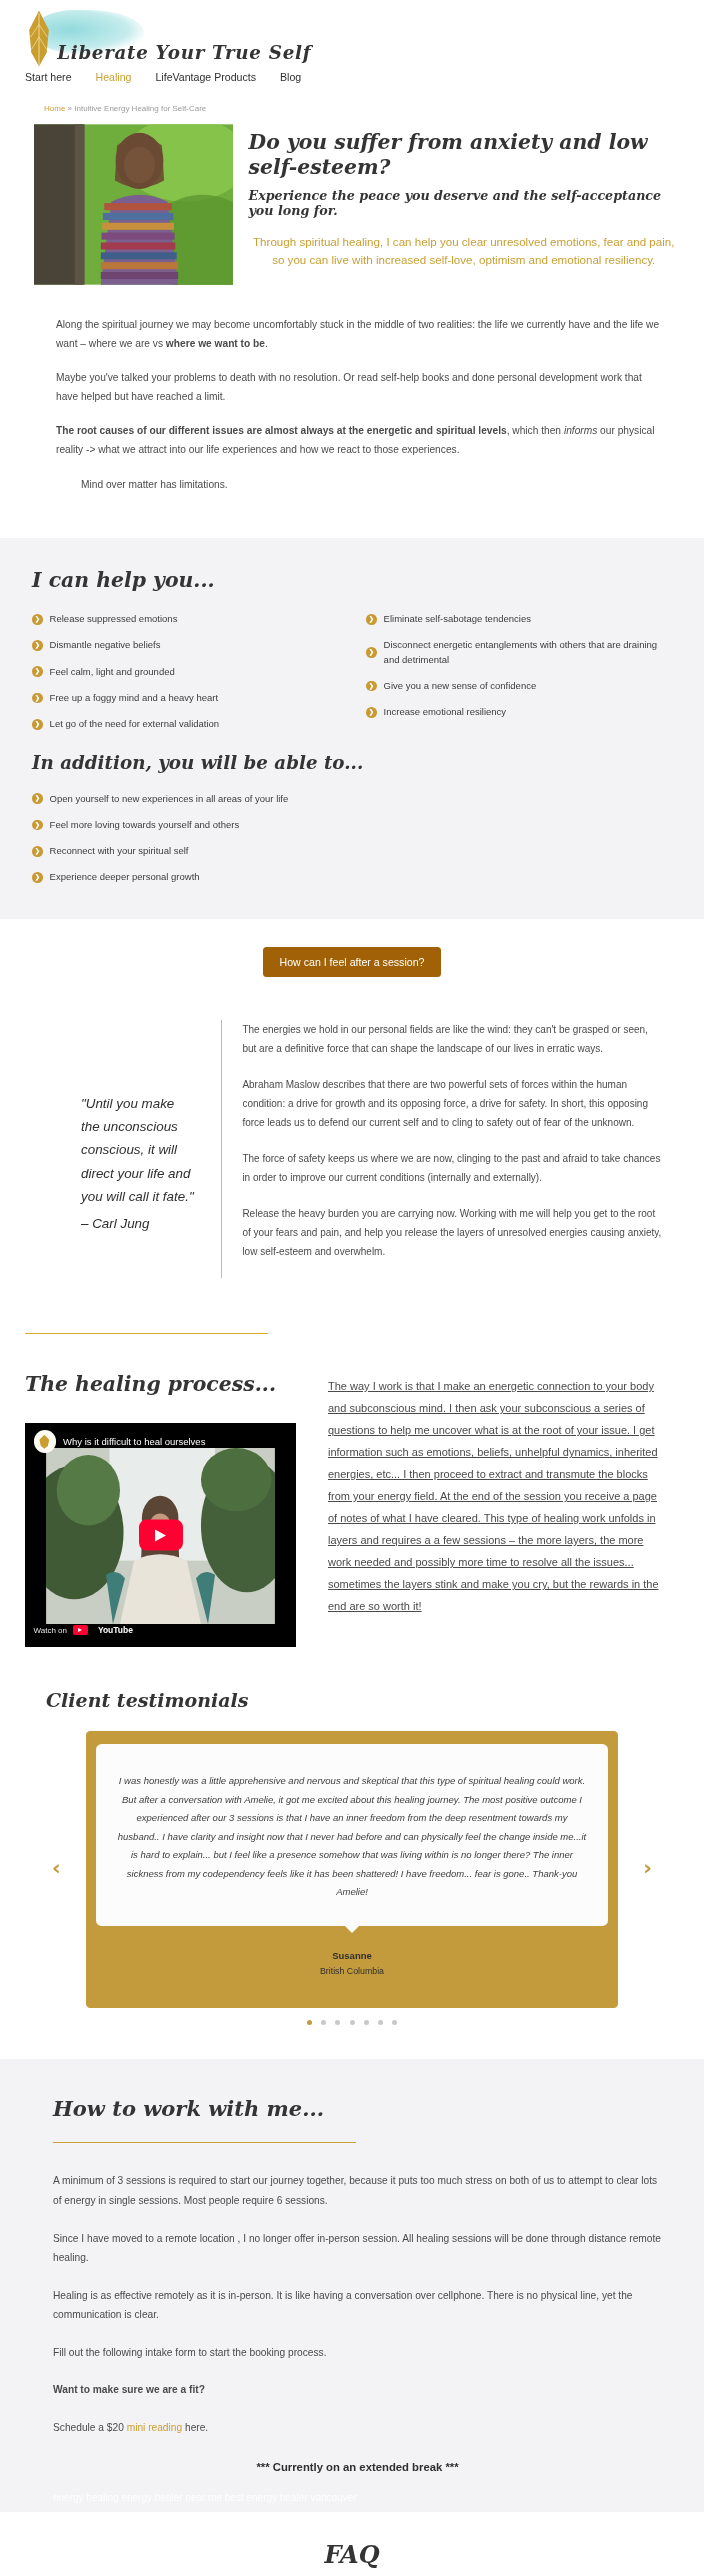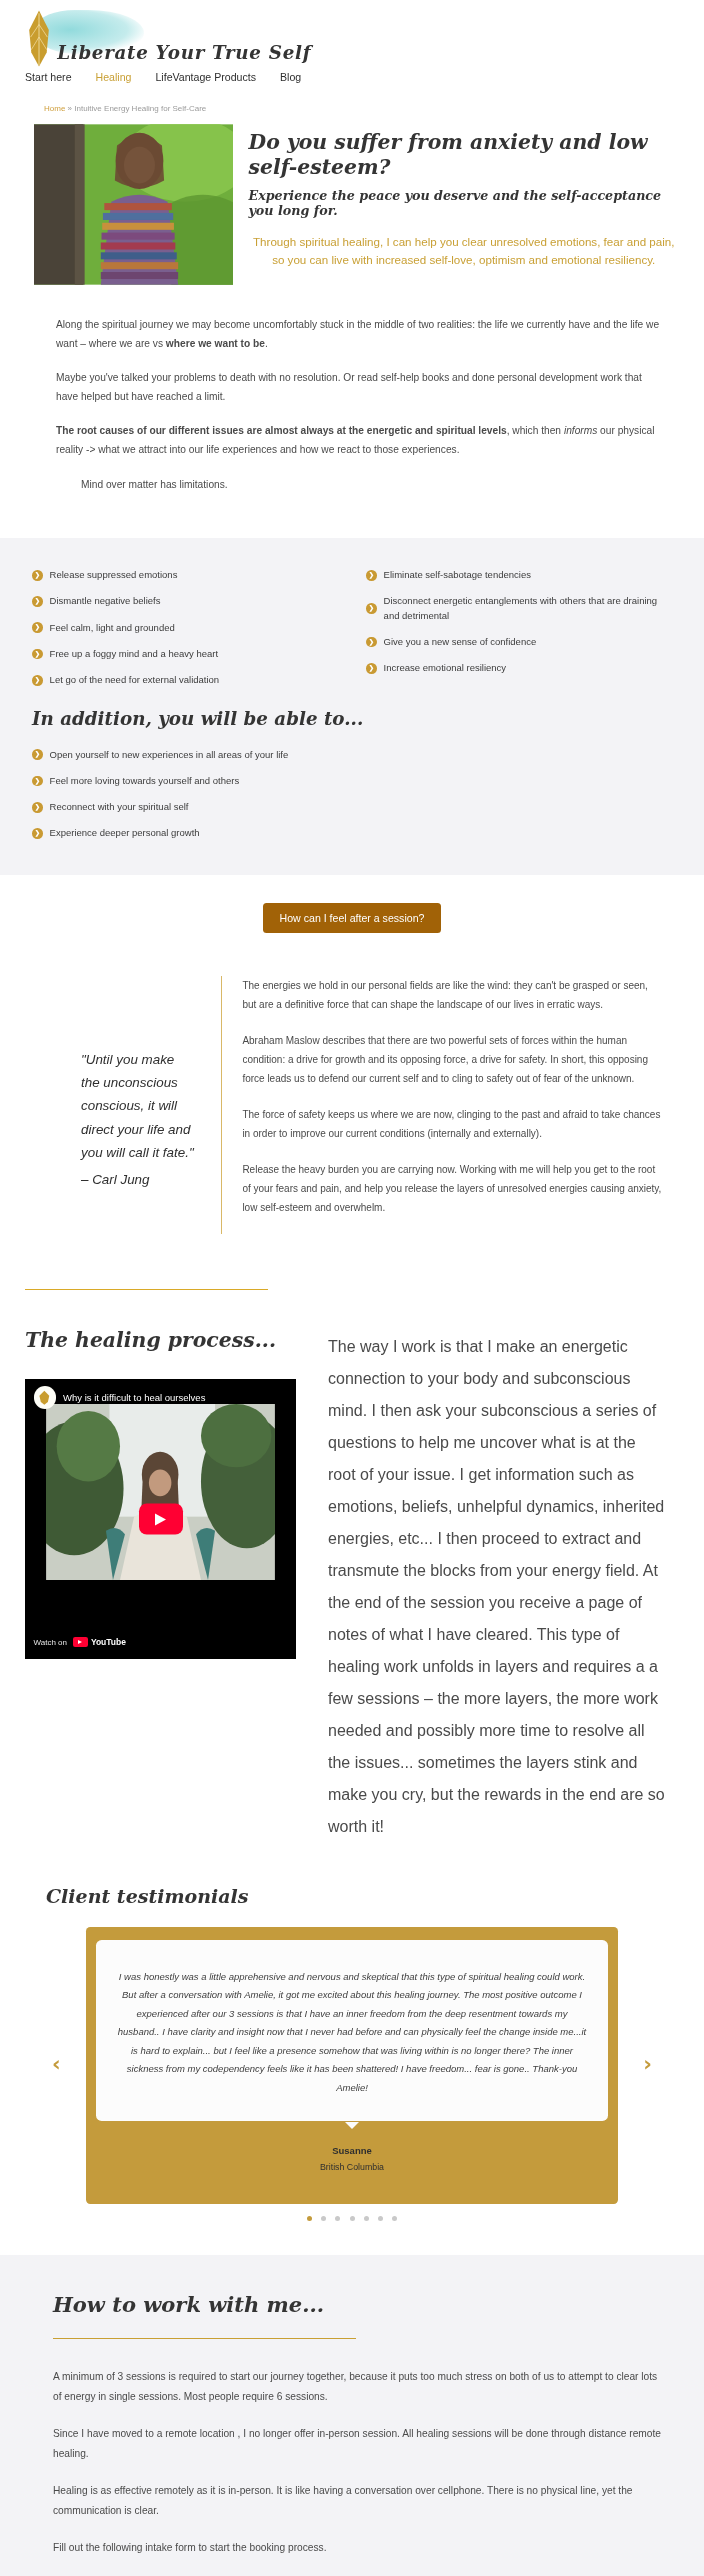--- a/index.html
+++ b/index.html
@@ -83,38 +83,38 @@
   .insight-divider { width:1.4px; background:#d9b867; flex:0 0 auto; }
   .insight-body { flex:1; padding-left:20px; }
   .insight-body p { line-height:1.9; margin-bottom:17px; font-size:10px; color:#4a4a4a; }
 
   
   .process { padding: 14px 39px 21px 25px; }
   .process-rule { width:243px; height:1.4px; background:#d9a928; margin: 12.7px 0 38px 0; }
   .process-cols { display:flex; gap:32px; }
   .process-left { width:271px; flex:0 0 auto; }
   .process-title { font-size:20.4px; margin-bottom:27px; }
-  .video { width:271px; height:280px; background:#000; position:relative; overflow:hidden; }
+  .video { width:271px; height:224px; background:#000; position:relative; overflow:hidden; }
   .video svg.thumb { position:absolute; left:21px; top:25px; }
   .video-top { position:absolute; top:7px; left:8.5px; right:8.5px; display:flex; align-items:center; gap:7px; z-index:3;}
   .video-avatar { width:22.5px; height:22.5px; border-radius:50%; background:#fdfdf6; display:flex; align-items:center; justify-content:center; flex:0 0 auto; }
   .video-title { color:#fff; font-size:9.5px; text-shadow:0 0.7px 1.4px rgba(0,0,0,.8); }
   .play-btn {
     position:absolute; left:50%; top:50%; transform:translate(-50%,-50%);
     width:44px; height:31px; background:#f03; border-radius:7.7px; z-index:3;
     display:flex; align-items:center; justify-content:center; cursor:pointer;
   }
   .play-btn .tri { width:0; height:0; border-left:11.3px solid #fff; border-top:6.3px solid transparent; border-bottom:6.3px solid transparent; }
   .video-bottom { position:absolute; bottom:12px; left:8.5px; display:flex; align-items:center; gap:5.6px; z-index:3; }
   .watch-on { color:#e6e6e6; font-size:8px; }
   .yt-badge { display:flex; align-items:center; gap:2.8px; }
   .yt-icon { width:15.5px; height:10.6px; background:#f03; border-radius:2.1px; display:flex; align-items:center; justify-content:center; }
   .yt-icon .tri { width:0; height:0; border-left:4.2px solid #fff; border-top:2.8px solid transparent; border-bottom:2.8px solid transparent; }
-  .yt-word { color:#fff; font-size:8.5px; font-weight:bold; }
-  .process-body { flex:1; line-height:2.0; font-size:16px; color:#4a4a4a; padding-top:2.8px; }
+  .yt-word { color:#fff; font-size:8.5px; font-weight:bold;margin-left:7px; }
+  .process-body { flex:1; line-height:2.0; font-size:11px; color:#4a4a4a; padding-top:2.8px;text-decoration:underline; }
 
   
   .testimonials { padding: 21px 0 18.3px 0; position:relative; }
   .testimonials-title { font-size:19px; margin-left:46px; margin-bottom:20px; }
   .slider { position:relative; width:532px; margin:0 auto; }
   .slide-card { background:#c49b3c; border-radius:4.2px; padding: 12.7px 10px 0 10px; }
   .slide-inner {
     background:#fcfcfc; border-radius:5.6px; padding: 28px 20px 24px 20px; position:relative;
     font-style:italic; font-size:9.5px; line-height:1.95; color:#3e3e3e; text-align:center;
   }
@@ -216,20 +216,21 @@
 </div>
 
 <div class="intro">
   <p><span>Along the spiritual journey we may become uncomfortably stuck in the middle of two realities: the life we currently have and the life we want – where we are vs </span><span class="b">where we want to be</span><span>.</span></p>
   <p>Maybe you've talked your problems to death with no resolution. Or read self-help books and done personal development work that have helped but have reached a limit.</p>
   <p><span class="b">The root causes of our different issues are almost always at the energetic and spiritual levels</span><span>, which then </span><span class="i">informs</span><span> our physical reality -&gt; what we attract into our life experiences and how we react to those experiences.</span></p>
   <p class="indent">Mind over matter has limitations.</p>
 </div>
 
 <div class="help-section">
+  <div class="help-title script">I can help you...</div>
   <div class="help-grid">
     <div class="help-col">
       <div class="help-item">
           <span class="bullet">❯</span>
           <span>Release suppressed emotions</span>
         </div>
       <div class="help-item">
           <span class="bullet">❯</span>
           <span>Dismantle negative beliefs</span>
         </div>

